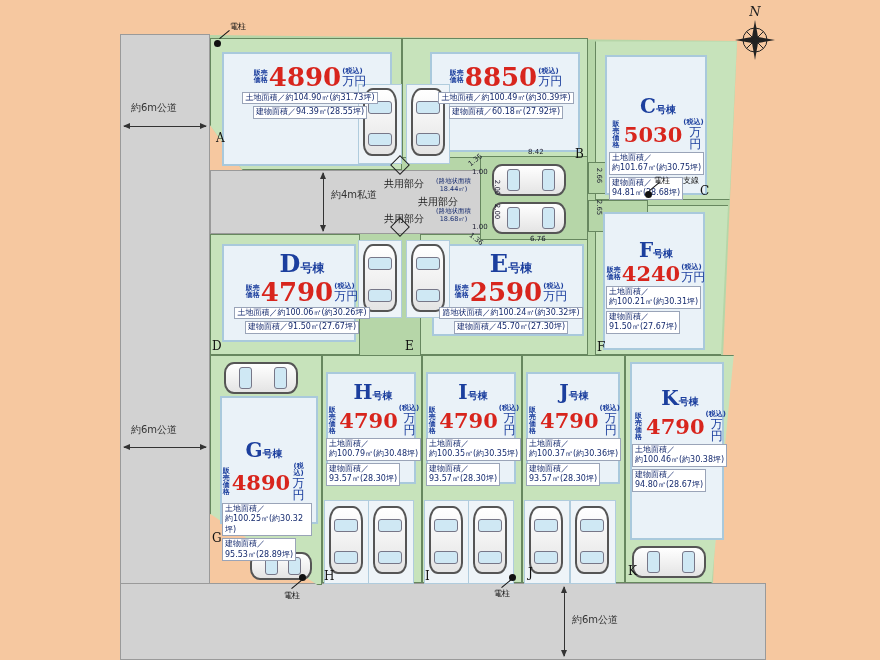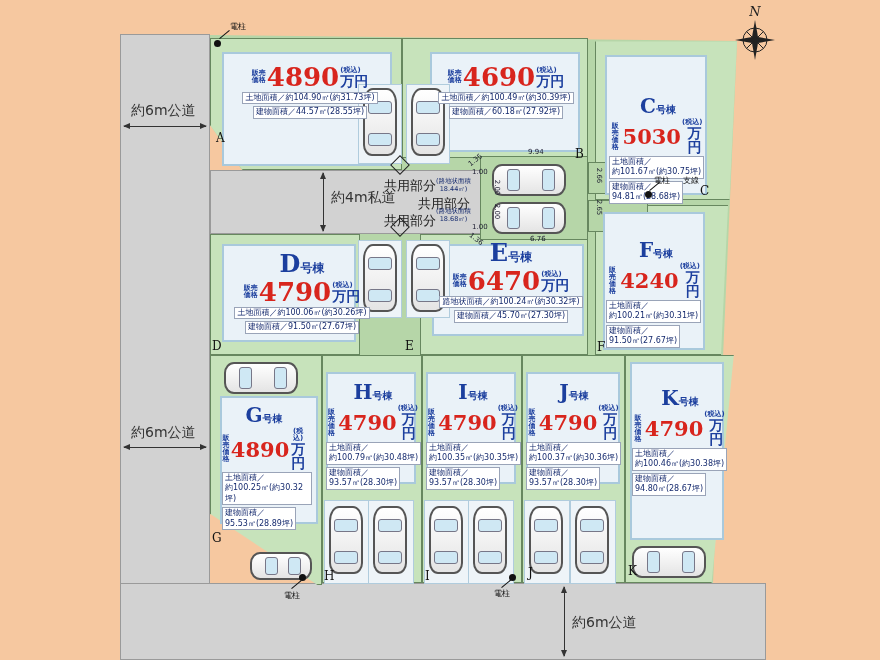--- a/index.html
+++ b/index.html
@@ -14,38 +14,38 @@
   .pad{position:absolute;background:#eef4f8;border:1px solid #b0ccdd;box-sizing:border-box}
   .info{position:absolute;text-align:center}
   .lotname{color:#1c3f9e;line-height:1;margin-bottom:3px}
   .ln{font-family:"DejaVu Serif",serif;font-size:24px;font-weight:bold}
   .gou{font-size:12px;font-weight:bold}
   .priceline{display:flex;align-items:center;justify-content:center;gap:1px;line-height:1}
   .pp{display:flex;flex-direction:column;font-size:7px;font-weight:bold;color:#1c3f9e}
   .pv{font-family:"DejaVu Serif",serif;font-size:26px;font-weight:bold;color:#d8251d}
   .ps{display:flex;flex-direction:column;align-items:flex-start;color:#1c3f9e}
   .ps .tax{font-size:7px;font-weight:bold}
-  .ps .man{font-size:14px;font-weight:bold}
+  .ps .man{font-size:12px;font-weight:normal}
   .area{font-size:8px;color:#152a6e;background:#fff;border:1px solid #9aa4b8;padding:0 2px;
         margin:2px auto 0;width:max-content;max-width:100%;white-space:pre-line;line-height:1.3;text-align:left}
   .narrow .ln{font-size:20px}.narrow .pv{font-size:21px}.narrow .gou{font-size:10px}
   .narrow .area{margin:2px 0 0}
   .car{position:absolute;background:linear-gradient(#ffffff,#e4e4e4);border:2px solid #555;box-sizing:border-box}
   .car.v{width:34px;height:68px;border-radius:10px 10px 9px 9px/15px 15px 11px 11px}
   .car.v .w{position:absolute;left:3px;right:3px;height:11px;background:#cfe8f4;border:1px solid #778;border-radius:3px}
   .car.v .w.f{top:11px}.car.v .w.r{bottom:8px}
   .car.h{width:74px;height:32px;border-radius:10px/11px}
   .car.h .w{position:absolute;top:3px;bottom:3px;width:11px;background:#cfe8f4;border:1px solid #778;border-radius:3px}
   .car.h .w.f{left:13px}.car.h .w.r{right:9px}
   .bl{position:absolute;font-family:"DejaVu Serif",serif;font-size:12px;color:#111;line-height:1}
   .sm{position:absolute;font-size:8px;color:#111;white-space:nowrap;line-height:1}
-  .sm2{position:absolute;font-size:13px;color:#222;white-space:nowrap;line-height:1}
+  .sm2{position:absolute;font-size:10px;color:#222;white-space:nowrap;line-height:1}
   .alley{position:absolute;font-size:6.5px;color:#152a6e;white-space:pre-line;line-height:1.2;text-align:center}
   .dim{position:absolute;font-size:7px;color:#1a1a2e;white-space:nowrap;line-height:1}
-  .rl{position:absolute;font-size:14px;color:#333;white-space:nowrap;line-height:1}
+  .rl{position:absolute;font-size:10px;color:#333;white-space:nowrap;line-height:1}
   .dot{position:absolute;width:7px;height:7px;background:#111;border-radius:50%}
   .leader{position:absolute;width:13px;height:1px;background:#111;transform:rotate(-40deg)}
   .arrow-h{position:absolute;height:1px;background:#333}
   .arrow-h::before{content:"";position:absolute;left:-1px;top:-3px;border-top:3.5px solid transparent;border-bottom:3.5px solid transparent;border-right:7px solid #333}
   .arrow-h::after{content:"";position:absolute;right:-1px;top:-3px;border-top:3.5px solid transparent;border-bottom:3.5px solid transparent;border-left:7px solid #333}
   .arrow-v{position:absolute;width:1px;background:#333}
   .arrow-v::before{content:"";position:absolute;top:-1px;left:-3px;border-left:3.5px solid transparent;border-right:3.5px solid transparent;border-bottom:7px solid #333}
   .arrow-v::after{content:"";position:absolute;bottom:-1px;left:-3px;border-left:3.5px solid transparent;border-right:3.5px solid transparent;border-top:7px solid #333}
   .diamond{position:absolute;width:12px;height:12px;border:1px solid #222;transform:rotate(45deg)}
 </style>
@@ -167,30 +167,30 @@
           <span>販売</span>
           <span>価格</span>
         </span>
         <span class="pv">4890</span>
         <span class="ps">
           <span class="tax">(税込)</span>
           <span class="man">万円</span>
         </span>
       </div>
     <div class="area">土地面積／約104.90㎡(約31.73坪)</div>
-    <div class="area">建物面積／44.57㎡(28.55坪)</div>
+    <div class="area">建物面積／94.39㎡(28.55坪)</div>
   </div>
 
   <div class="info" style="left:436px;top:64px;width:140px">
     <div class="priceline">
         <span class="pp">
           <span>販売</span>
           <span>価格</span>
         </span>
-        <span class="pv">4690</span>
+        <span class="pv">8850</span>
         <span class="ps">
           <span class="tax">(税込)</span>
           <span class="man">万円</span>
         </span>
       </div>
     <div class="area">土地面積／約100.49㎡(約30.39坪)</div>
     <div class="area">建物面積／60.18㎡(27.92坪)</div>
   </div>
 
   <div class="info narrow" style="left:609px;top:96px;width:98px">
@@ -222,28 +222,28 @@
         <span class="pv">4790</span>
         <span class="ps">
           <span class="tax">(税込)</span>
           <span class="man">万円</span>
         </span>
       </div>
     <div class="area">土地面積／約100.06㎡(約30.26坪)</div>
     <div class="area">建物面積／91.50㎡(27.67坪)</div>
   </div>
 
-  <div class="info" style="left:438px;top:241px;width:146px">
+  <div class="info" style="left:438px;top:252px;width:146px">
     <div class="lotname"><span class="ln">E</span><span class="gou">号棟</span></div>
     <div class="priceline">
         <span class="pp">
           <span>販売</span>
           <span>価格</span>
         </span>
-        <span class="pv">6470</span>
+        <span class="pv">2590</span>
         <span class="ps">
           <span class="tax">(税込)</span>
           <span class="man">万円</span>
         </span>
       </div>
     <div class="area">路地状面積／約100.24㎡(約30.32坪)</div>
     <div class="area">建物面積／45.70㎡(27.30坪)</div>
   </div>
 
   <div class="info narrow" style="left:606px;top:240px;width:100px">
@@ -258,21 +258,21 @@
           <span class="tax">(税込)</span>
           <span class="man">万円</span>
         </span>
       </div>
     <div class="area">土地面積／
 約100.21㎡(約30.31坪)</div>
     <div class="area">建物面積／
 91.50㎡(27.67坪)</div>
   </div>
 
-  <div class="info narrow" style="left:222px;top:405px;width:84px">
+  <div class="info narrow" style="left:222px;top:440px;width:84px">
     <div class="lotname"><span class="ln">G</span><span class="gou">号棟</span></div>
     <div class="priceline">
         <span class="pp">
           <span>販売</span>
           <span>価格</span>
         </span>
         <span class="pv">4890</span>
         <span class="ps">
           <span class="tax">(税込)</span>
           <span class="man">万円</span>
@@ -372,21 +372,21 @@
   <div class="sm2" style="left:384px;top:179px">共用部分</div>
   <div class="sm2" style="left:418px;top:197px">共用部分</div>
   <div class="sm2" style="left:384px;top:214px">共用部分</div>
   <div class="alley" style="left:436px;top:178px">(路地状面積
 18.44㎡)</div>
   <div class="alley" style="left:436px;top:208px">(路地状面積
 18.68㎡)</div>
   <div class="diamond" style="left:393px;top:158px"></div>
   <div class="diamond" style="left:393px;top:220px"></div>
 
-  <div class="dim" style="left:528px;top:149px">9.94</div>
+  <div class="dim" style="left:528px;top:149px">8.42</div>
   <div class="dim" style="left:591px;top:172px;transform:rotate(90deg)">2.66</div>
   <div class="dim" style="left:591px;top:204px;transform:rotate(90deg)">2.65</div>
   <div class="dim" style="left:530px;top:236px">6.76</div>
   <div class="dim" style="left:468px;top:157px;transform:rotate(-38deg)">1.35</div>
   <div class="dim" style="left:472px;top:169px">1.00</div>
   <div class="dim" style="left:489px;top:184px;transform:rotate(90deg)">2.00</div>
   <div class="dim" style="left:489px;top:208px;transform:rotate(90deg)">2.00</div>
   <div class="dim" style="left:472px;top:224px">1.00</div>
   <div class="dim" style="left:468px;top:236px;transform:rotate(38deg)">1.36</div>
 

